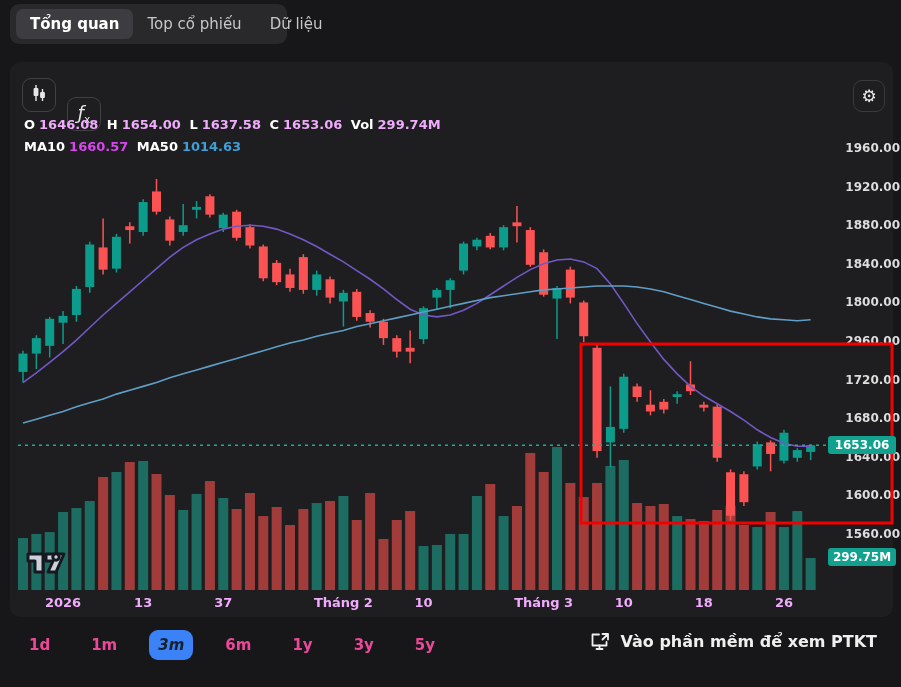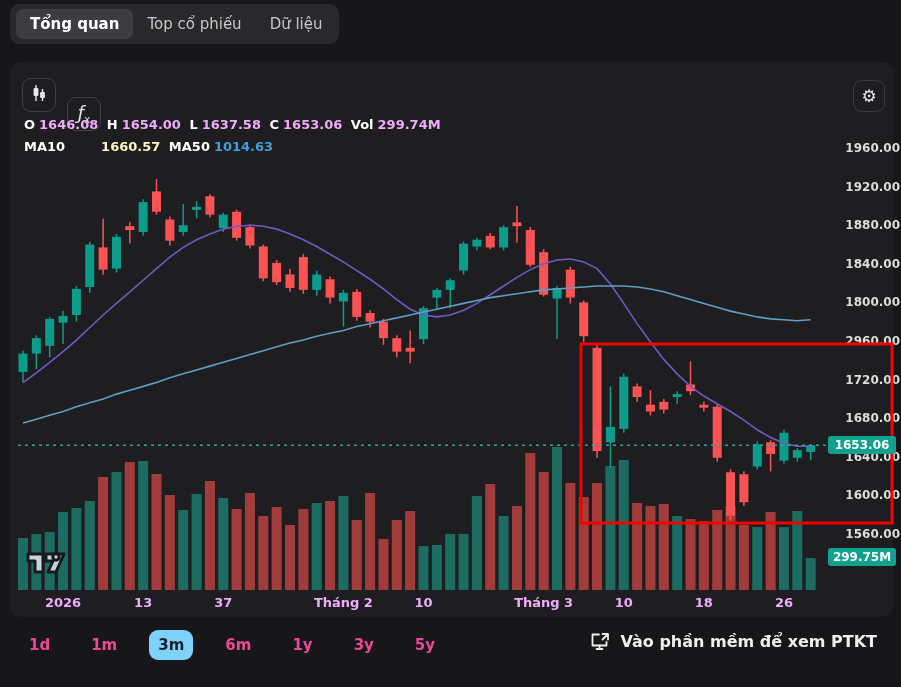--- a/index.html
+++ b/index.html
@@ -1,57 +1,57 @@
 <!DOCTYPE html>
 <html><head>
 <meta charset="utf-8">
 <style>
   html,body{margin:0;padding:0;background:#141416;}
   *{box-sizing:border-box;font-family:"DejaVu Sans","Liberation Sans",sans-serif;}
   #page{position:relative;width:901px;height:687px;background:#171719;overflow:hidden;}
 
   
-  .tabbar{position:absolute;left:10px;top:4px;width:329px;height:40px;background:#29292c;border-radius:9px;display:flex;align-items:center;padding:0 6px;}
+  .tabbar{position:absolute;left:10px;top:4px;width:277px;height:40px;background:#29292c;border-radius:9px;display:flex;align-items:center;padding:0 6px;}
   .tab{padding:6px 14px;font-size:15px;color:#c7c7c9;border-radius:7px;cursor:pointer;white-space:nowrap;}
   .tab.active{background:#3d3d41;color:#ffffff;font-weight:bold;}
 
   
   .card{position:absolute;left:10px;top:62px;width:883px;height:555px;background:#1e1e21;border-radius:10px;}
 
   .tool-btn{position:absolute;width:34px;height:34px;border:1px solid #414144;border-radius:9px;background:transparent;display:flex;align-items:center;justify-content:center;color:#e8e8ea;}
   #btn-candle{left:12px;top:16px;}
   #btn-fx{left:57px;top:16px;font-size:16px;margin-top:19px;}
   #btn-fx .fx-f{font-style:italic;font-size:18px;}
   #btn-fx .fx-x{font-size:10px;vertical-align:sub;}
   #btn-gear{left:843px;top:18px;width:32px;height:32px;border-color:#3a3a3d;font-size:17px;}
 
   .legend{position:absolute;left:14px;font-size:13px;font-weight:bold;color:#f0f0f0;white-space:nowrap;}
   #legend1{top:55px;}
   #legend2{top:77px;}
   .legend span{margin-right:4px;}
   .lg-lab{color:#ffffff;}
   .lg-teal{color:#f0abfc;}
-  .lg-purple{color:#fef9c3;margin-left:32px;}
+  .lg-purple{color:#d946ef;}
   .lg-blue{color:#3f9fd9;}
 
   
   .ytick{position:absolute;left:828px;width:62px;font-size:12px;font-weight:bold;color:#dddddd;text-align:right;z-index:2;}
   .xlab{position:absolute;top:533px;transform:translateX(-50%);font-size:13px;font-weight:bold;color:#f0abfc;z-index:2;white-space:nowrap;text-align:right;}
   .badge{position:absolute;left:818px;width:68px;height:18px;border-radius:3px;color:#fff;font-size:12px;font-weight:bold;display:flex;align-items:center;justify-content:center;z-index:6;}
 
   #chart-svg{position:absolute;left:0;top:0;z-index:3;pointer-events:none;}
   #chart-canvas{position:absolute;left:8px;top:60px;width:812px;height:470px;z-index:5;}
 
   
   #tv-logo{position:absolute;left:16px;top:485px;z-index:4;}
 
   
   .rangebar{position:absolute;left:20px;top:627px;display:flex;align-items:center;gap:23px;height:36px;}
   .range-btn{font-size:15px;font-weight:bold;color:#ec4899;padding:6px 9px;border-radius:9px;cursor:pointer;}
-  .range-btn.active{background:#7dd3fc;color:#16212b;}
+  .range-btn.active{background:#3b82f6;color:#16212b;font-style:italic;}
 
   .footer-link{position:absolute;right:24px;top:632px;display:flex;align-items:center;gap:10px;color:#efefef;font-size:16px;font-weight:bold;cursor:pointer;white-space:nowrap;}
 </style>
 </head>
 <body>
 
 <div id="page">
 
   <div class="tabbar">
     <div class="tab active">Tổng quan</div>

